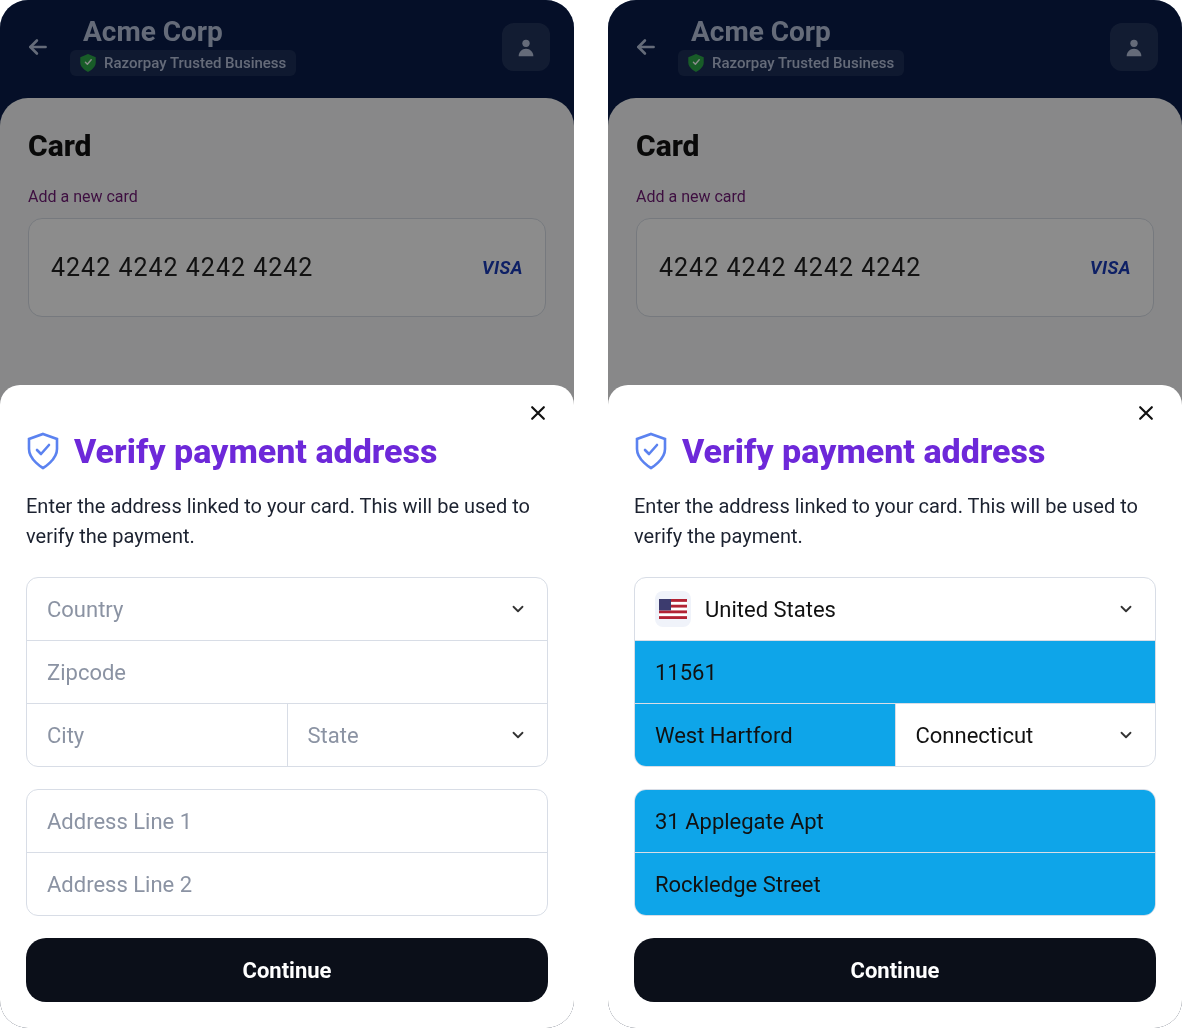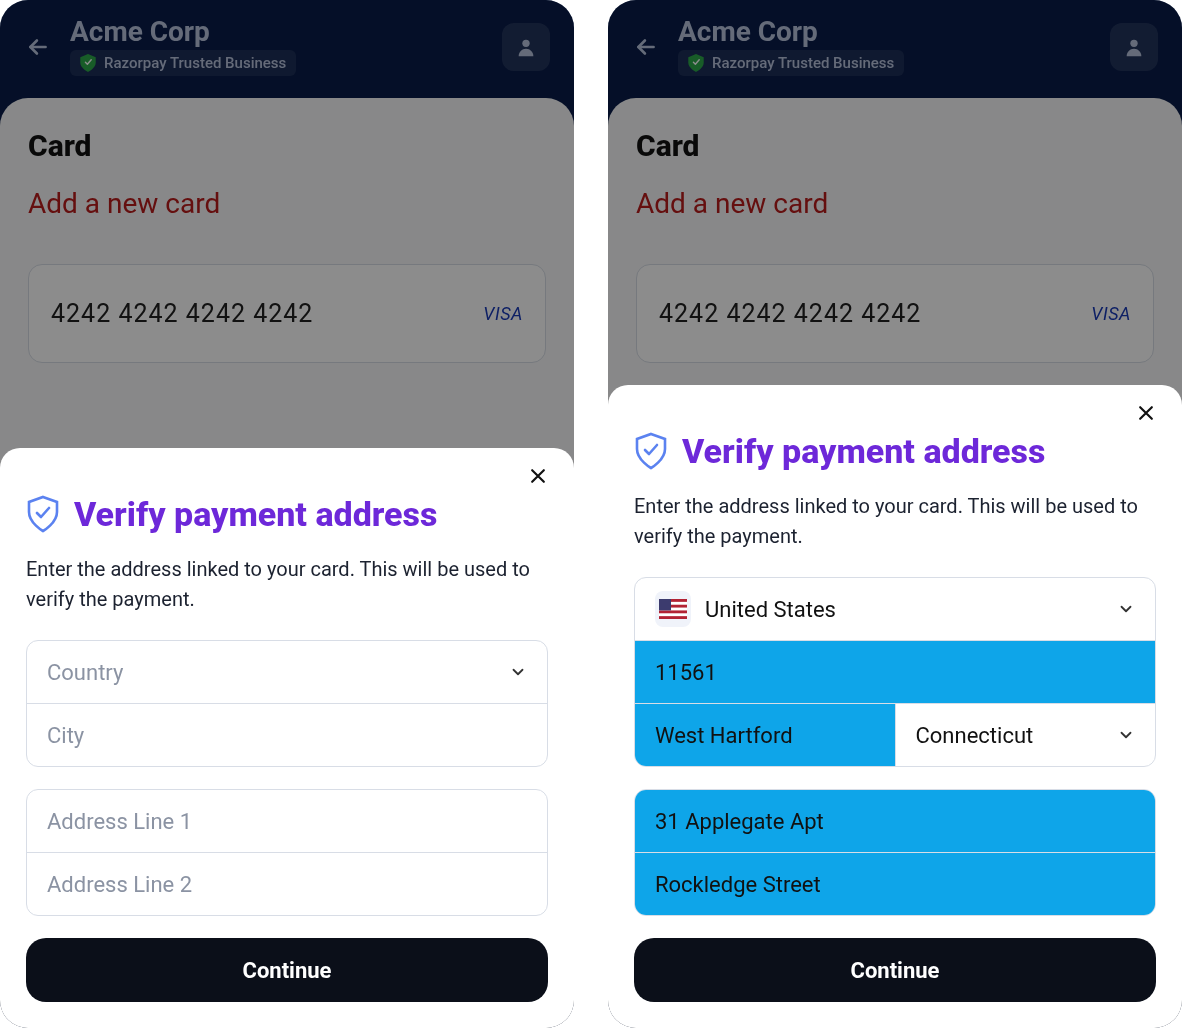--- a/index.html
+++ b/index.html
@@ -1,31 +1,31 @@
 <!DOCTYPE html>
 <html><head>
 <meta charset="utf-8">
 <style>
 * { box-sizing: border-box; margin: 0; padding: 0; font-family: -apple-system, BlinkMacSystemFont, "Segoe UI", Roboto, Helvetica, Arial, sans-serif; }
 body { background: #fff; width: 1182px; height: 1028px; display: flex; gap: 34px; padding: 0; }
 .phone { width: 574px; height: 1028px; border-radius: 28px; overflow: hidden; background: #0a1d4a; position: relative; display: flex; flex-direction: column; }
 .header { padding: 18px 24px 22px 24px; display: flex; align-items: center; gap: 18px; color: #fff; }
 .back-arrow { width: 28px; height: 28px; display: flex; align-items: center; justify-content: center; flex-shrink: 0; }
 .merchant { display: flex; flex-direction: column; gap: 4px; flex: 1; }
-.merchant-name { font-size: 28px; font-weight: 700; color: #b8c4dd; line-height: 1; }
+.merchant-name { font-size: 28px; font-weight: 700; color: #b8c4dd; line-height: 1; margin-left: 13px; }
 .trusted-pill { display: inline-flex; align-items: center; gap: 8px; background: rgba(255,255,255,0.08); padding: 4px 10px; border-radius: 6px; width: fit-content; }
 .trusted-shield { width: 16px; height: 18px; flex-shrink: 0; }
 .trusted-text { font-size: 15px; color: #b8c4dd; font-weight: 500; }
 .avatar { width: 48px; height: 48px; border-radius: 12px; background: rgba(255,255,255,0.1); display: flex; align-items: center; justify-content: center; flex-shrink: 0; }
 .card-panel { background: #f7f8f9; border-radius: 28px 28px 0 0; flex: 1; padding: 30px 28px 0 28px; }
 .card-title { font-size: 30px; font-weight: 800; color: #111; margin-bottom: 24px; }
-.card-sub { font-size: 28px; color: #b91c1c; margin-bottom: 44px; }
+.card-sub { font-size: 16px; color: #701a75; margin-bottom: 12px; }
 .card-box { border: 1px solid #d8dde6; border-radius: 14px; padding: 34px 22px; display: flex; align-items: center; justify-content: space-between; background: #fff; }
 .card-number { font-size: 25px; color: #222; letter-spacing: 1px; }
-.visa-logo { font-size: 18px; font-weight: 400; color: #1a3bb8; font-style: italic; letter-spacing: 0.5px; }
+.visa-logo { font-size: 18px; font-weight: 700; color: #1a3bb8; font-style: italic; letter-spacing: 0.5px; }
 
 .dim-overlay { position: absolute; inset: 0; background: rgba(0,0,0,0.45); }
 
 .sheet { position: absolute; left: 0; right: 0; bottom: 0; background: #fff; border-radius: 20px 20px 0 0; padding: 16px 26px 26px 26px; z-index: 2; }
 .sheet-close { position: absolute; top: 14px; right: 22px; width: 28px; height: 28px; display: flex; align-items: center; justify-content: center; cursor: pointer; }
 .sheet-head { display: flex; align-items: center; gap: 14px; margin-top: 30px; margin-bottom: 20px; }
 .shield-icon-wrap { width: 34px; height: 38px; flex-shrink: 0; }
 .sheet-title { font-size: 34px; font-weight: 800; color: #6d28d9; }
 .sheet-sub { font-size: 20px; color: #1c2230; line-height: 1.5; margin-bottom: 26px; }
 .field-group { border: 1px solid #d8dde6; border-radius: 12px; overflow: hidden; margin-bottom: 22px; }
@@ -106,21 +106,34 @@
           <span class="placeholder">Country</span>
           <span class="chevron">
             <svg viewBox="0 0 24 24" width="18" height="18" fill="none" stroke="#333" stroke-width="2.4" stroke-linecap="round" stroke-linejoin="round">
                 <path d="M6 9l6 6 6-6"></path>
               </svg>
           </span>
         </div>
       </div>
       <div class="field-row">
         <div class="field-cell">
+          <span class="placeholder">Zipcode</span>
+        </div>
+      </div>
+      <div class="field-row">
+        <div class="field-cell">
           <span class="placeholder">City</span>
+        </div>
+        <div class="field-cell divider-left">
+          <span class="placeholder">State</span>
+          <span class="chevron">
+            <svg viewBox="0 0 24 24" width="18" height="18" fill="none" stroke="#333" stroke-width="2.4" stroke-linecap="round" stroke-linejoin="round">
+                <path d="M6 9l6 6 6-6"></path>
+              </svg>
+          </span>
         </div>
       </div>
     </div>
 
     <div class="field-group">
       <div class="field-row">
         <div class="field-cell">
           <span class="placeholder">Address Line 1</span>
         </div>
       </div>

